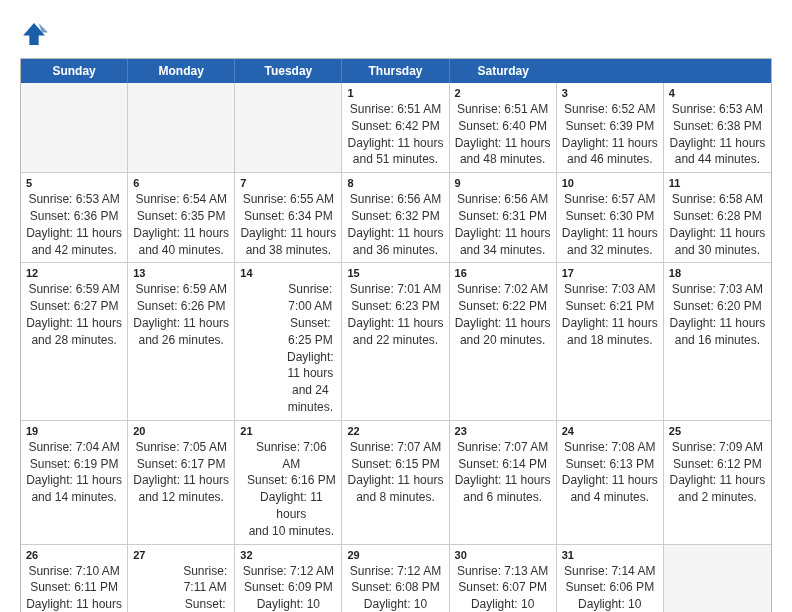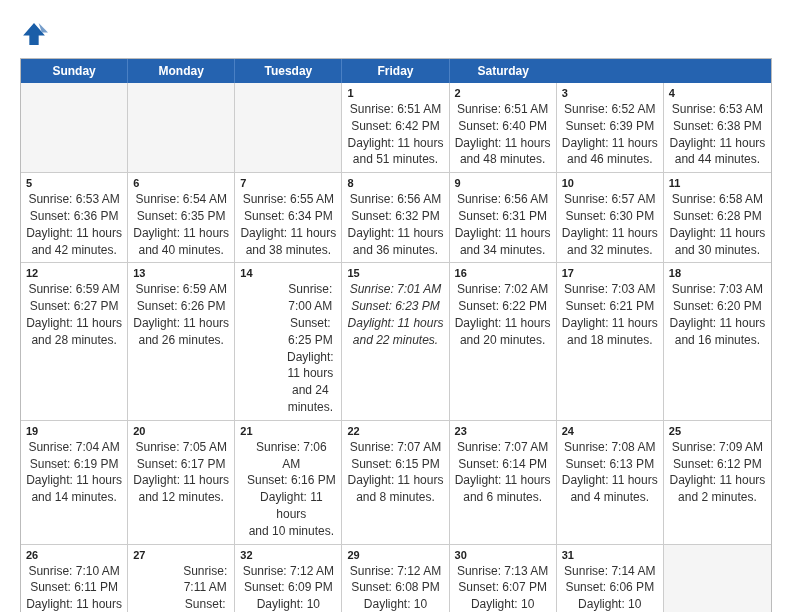--- a/index.html
+++ b/index.html
@@ -130,21 +130,21 @@
       <div class="month-title"></div>
       <div class="location-title"></div>
     </div>
   </div>
 
   <div class="calendar">
     <div class="cal-header" id="cal-header">
         <div class="cal-header-cell">Sunday</div>
         <div class="cal-header-cell">Monday</div>
         <div class="cal-header-cell">Tuesday</div>
-        <div class="cal-header-cell">Friday</div>
+        <div class="cal-header-cell">Thursday</div>
         <div class="cal-header-cell">Saturday</div>
       </div>
     <div class="cal-body" id="cal-body">
         <div class="cal-row">
           <div class="cal-cell empty"></div>
           <div class="cal-cell empty"></div>
           <div class="cal-cell empty"></div>
           <div class="cal-cell">
             <div class="day-number">1</div>
             <div class="cell-text" style="white-space: pre-line;">Sunrise: 6:51 AM
@@ -242,21 +242,21 @@
           </div>
           <div class="cal-cell">
             <div class="day-number">14</div>
             <div class="cell-text" style="white-space: pre-line; margin-left: 44px;">Sunrise: 7:00 AM
 Sunset: 6:25 PM
 Daylight: 11 hours
 and 24 minutes.</div>
           </div>
           <div class="cal-cell">
             <div class="day-number">15</div>
-            <div class="cell-text" style="white-space: pre-line; font-style: italic;">Sunrise: 7:01 AM
+            <div class="cell-text" style="white-space: pre-line;">Sunrise: 7:01 AM
 Sunset: 6:23 PM
 Daylight: 11 hours
 and 22 minutes.</div>
           </div>
           <div class="cal-cell">
             <div class="day-number">16</div>
             <div class="cell-text" style="white-space: pre-line;">Sunrise: 7:02 AM
 Sunset: 6:22 PM
 Daylight: 11 hours
 and 20 minutes.</div>

